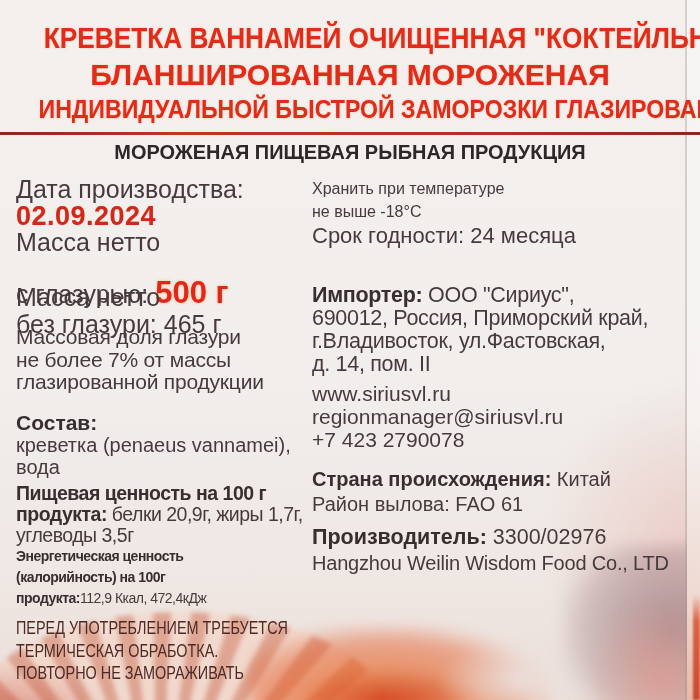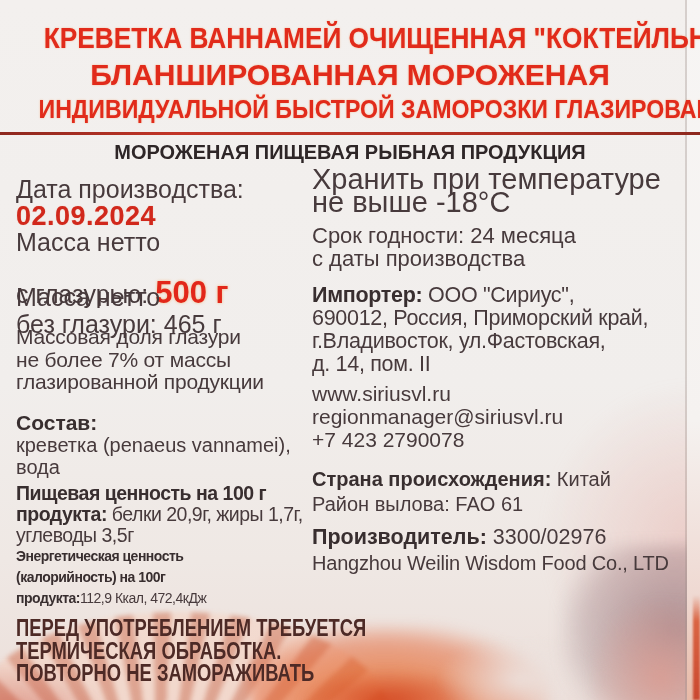--- a/index.html
+++ b/index.html
@@ -67,23 +67,23 @@
   .b-net1 .row2 { line-height:33px;margin-top:20px; }
   .big-red { font-size:31px; font-weight:bold; color:#e2271a;
     text-shadow:0 0 3px rgba(248,140,40,0.55); }
   .b-net2 { top:284px; font-size:25px; line-height:27px; }
   .b-glaze { top:326px; font-size:21px; line-height:22.5px; letter-spacing:-0.2px; }
   .b-size { top:384px; font-size:24px; line-height:26px; letter-spacing:-0.5px; }
   .b-sostav { top:412px; font-size:20px; line-height:22px; }
   .b-sostav .hdr { font-size:21px; }
   .b-nutrition { top:483px; font-size:19.5px; line-height:21px; letter-spacing:-0.5px; }
   .b-energy { top:546px; font-size:14px; line-height:21px; letter-spacing:-0.5px; }
-  .b-warning { top:617px; font-size:23px; line-height:22.5px; font-weight:bold; color:#4d2a26; }
+  .b-warning { top:617px; font-size:18px; line-height:22.5px; font-weight:normal; color:#4d2a26; }
   .b-warning div { white-space:nowrap; transform:scaleX(0.8); transform-origin:0 50%; }
-  .r-storage { top:168px; font-size:29px; line-height:23px; }
+  .r-storage { top:177px; font-size:16px; line-height:23px; }
   .r-shelf { top:224px; font-size:22px; line-height:23px; }
   .r-importer { top:284px; font-size:21.5px; line-height:23px; letter-spacing:-0.3px; }
   .r-contacts { top:382px; font-size:21px; line-height:23px; }
   .r-origin { top:467px; font-size:20px; line-height:24.5px; }
   .r-manufacturer { top:525px; font-size:21.5px; line-height:24px; }
   .r-manufacturer .latin { font-size:20px; line-height:28px; letter-spacing:-0.2px; }
   .r-address { top:577px; font-size:21px; line-height:24px; letter-spacing:-0.3px; }
   .r-address .hdr { font-size:22px; line-height:26px; }
 </style>
 </head>
@@ -155,21 +155,20 @@
     <div>ПОВТОРНО НЕ ЗАМОРАЖИВАТЬ</div>
   </div>
 
   <div class="blk rc r-storage">
     <div>Хранить при температуре</div>
     <div>не выше -18°С</div>
   </div>
 
   <div class="blk rc r-shelf">
     <div>Срок годности: 24 месяца</div>
-    <div>с даты производства</div>
   </div>
 
   <div class="blk rc r-importer">
     <div><span class="bold">Импортер:</span><span> ООО "Сириус",</span></div>
     <div>690012, Россия, Приморский край,</div>
     <div>г.Владивосток, ул.Фастовская,</div>
     <div>д. 14, пом. II</div>
   </div>
 
   <div class="blk rc r-contacts">

